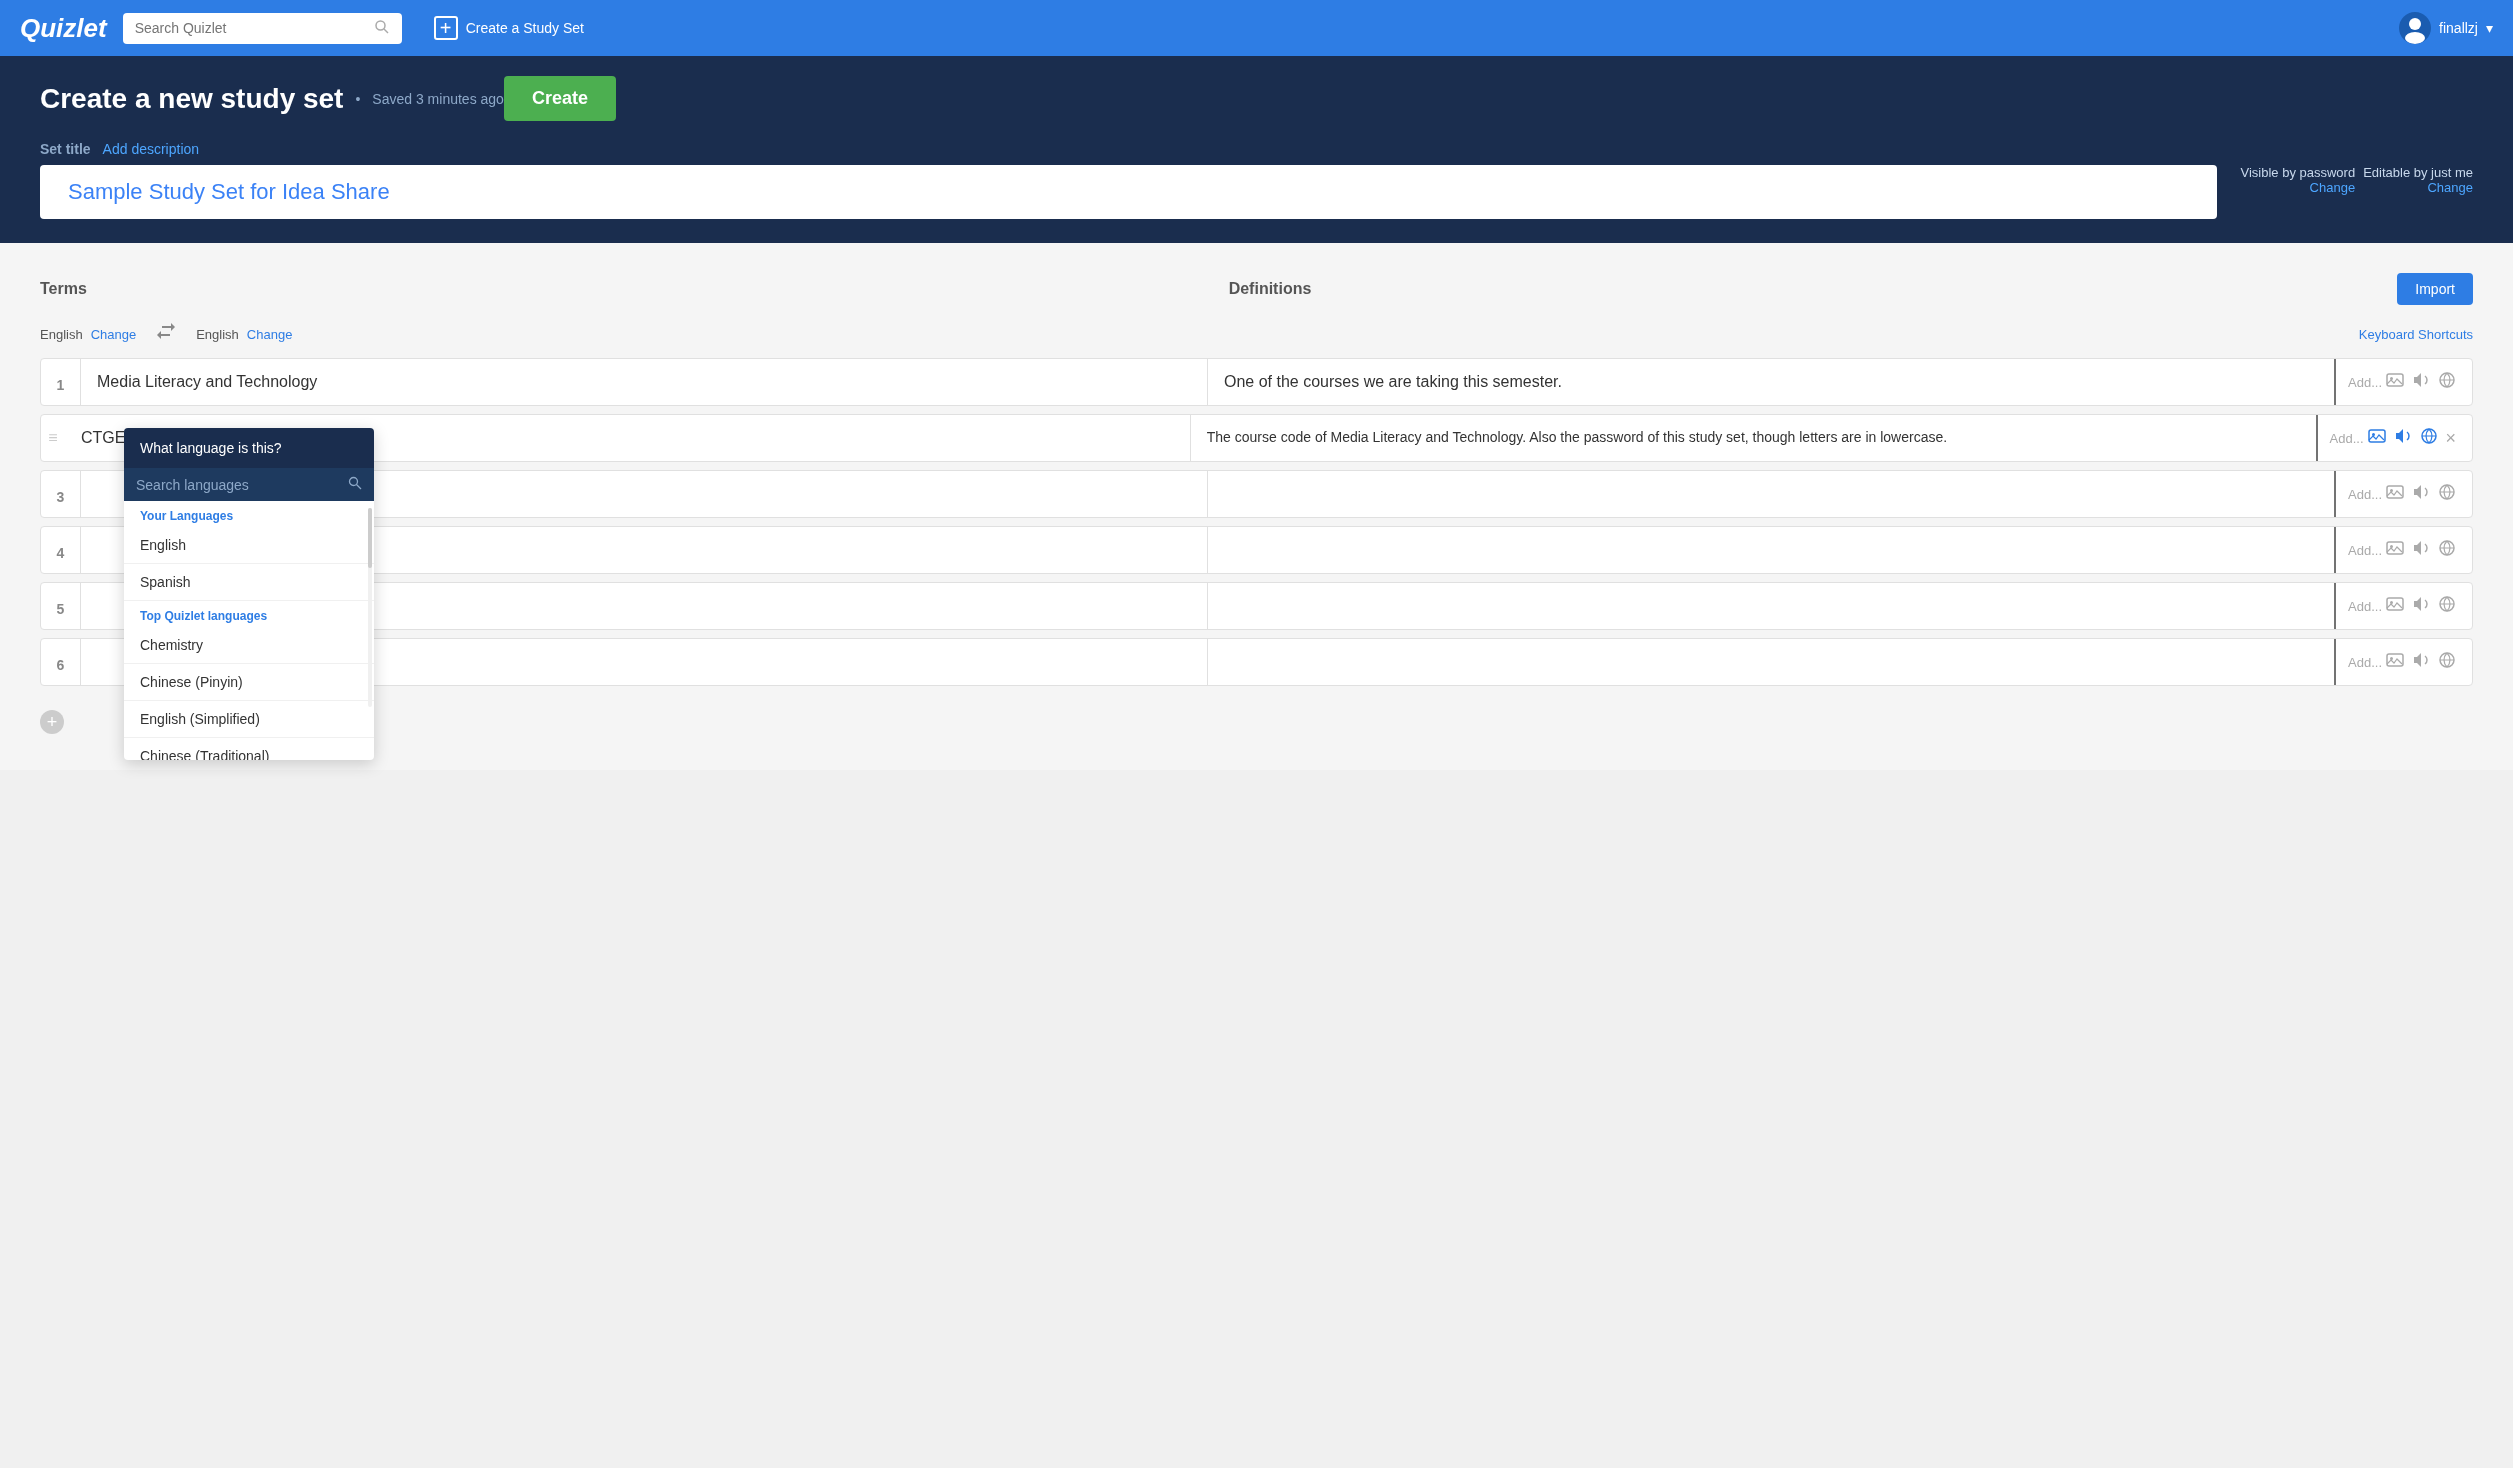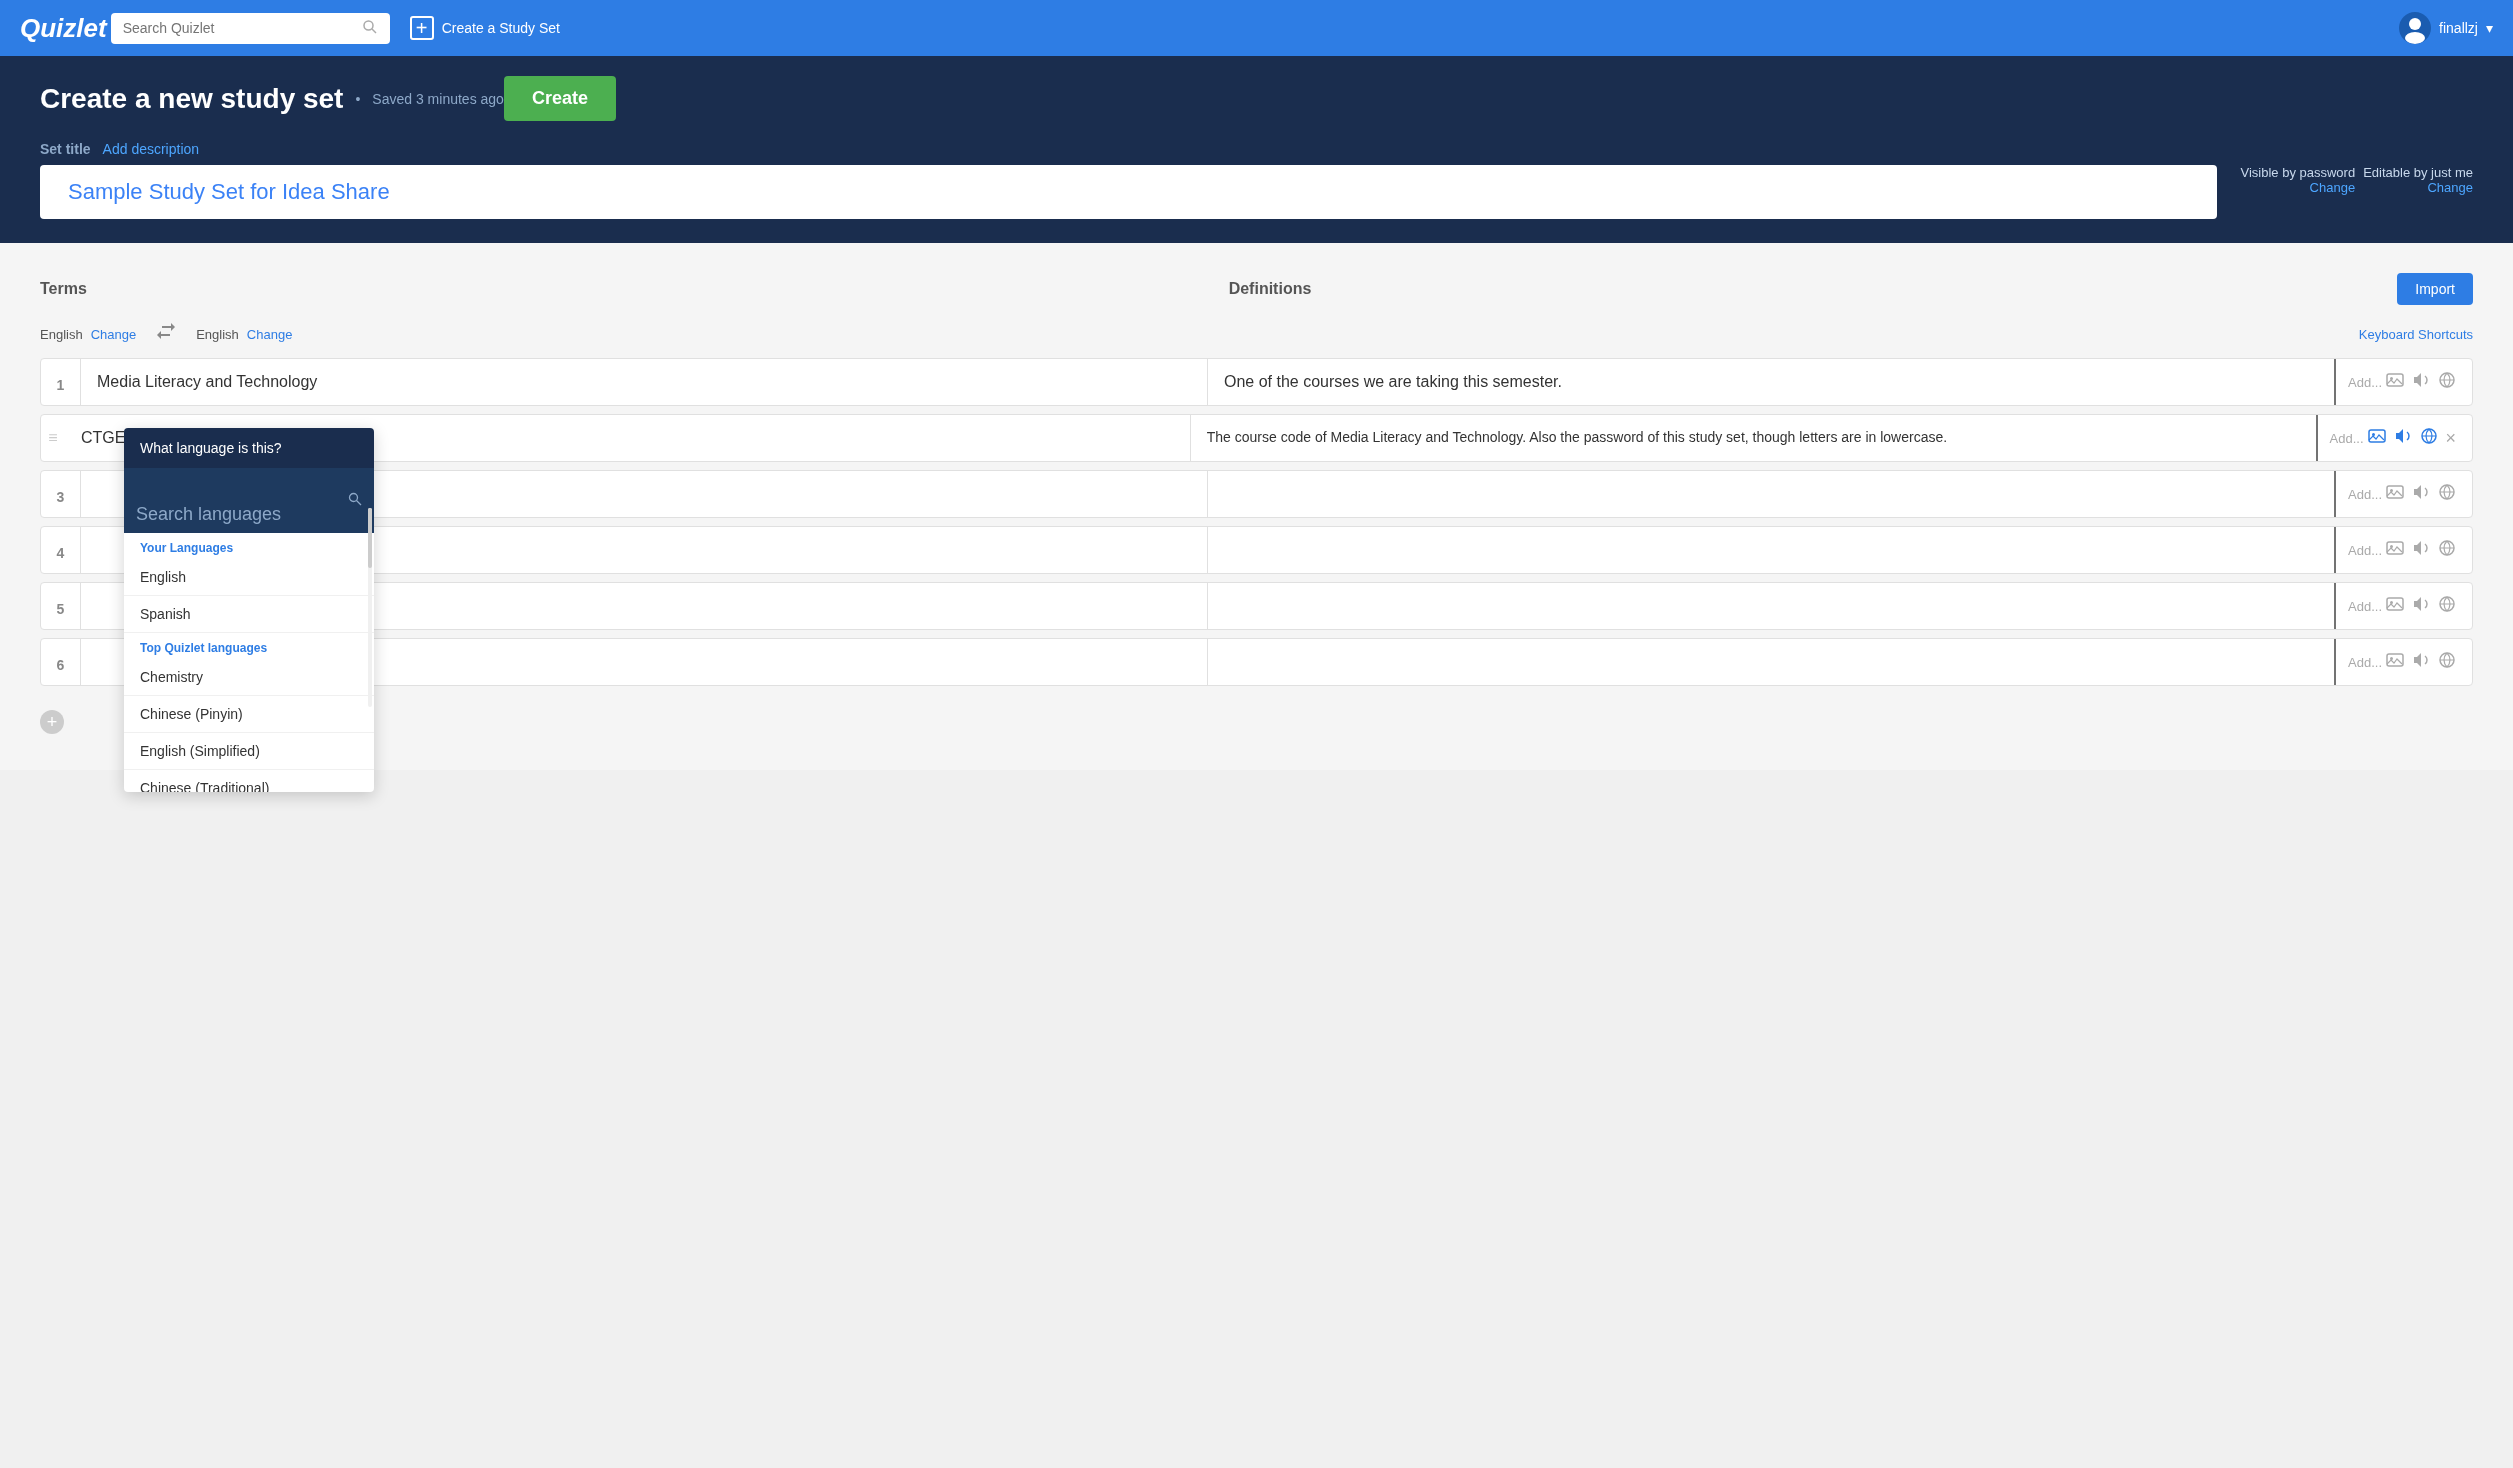--- a/index.html
+++ b/index.html
@@ -5,21 +5,21 @@
     * { box-sizing: border-box; margin: 0; padding: 0; }
     body { font-family: 'Helvetica Neue', Arial, sans-serif; background: #f0f0f0; font-size: 14px; }
 
     
     .header {
       background: #2e7de4;
       height: 56px;
       display: flex;
       align-items: center;
       padding: 0 20px;
-      gap: 4px;
+      gap: 16px;
     }
     .logo {
       color: white;
       font-size: 26px;
       font-weight: bold;
       font-style: italic;
       text-decoration: none;
     }
     .search-bar {
       display: flex;
@@ -318,23 +318,22 @@
       align-items: center;
       padding: 8px 12px;
       background: #1e3a5f;
       gap: 8px;
     }
     .dropdown-search input {
       background: #1e3a5f;
       border: none;
       outline: none;
       color: #8da8c8;
-      font-size: 18px;
+      font-size: 14px;
       width: 100%;
-      margin-top: 28px;
     }
     .dropdown-search input::placeholder { color: #8da8c8; }
     .dropdown-list {
       max-height: 259px;
       overflow-y: auto;
     }
     .dropdown-section-label {
       padding: 8px 16px 4px;
       font-size: 12px;
       color: #2e7de4;

